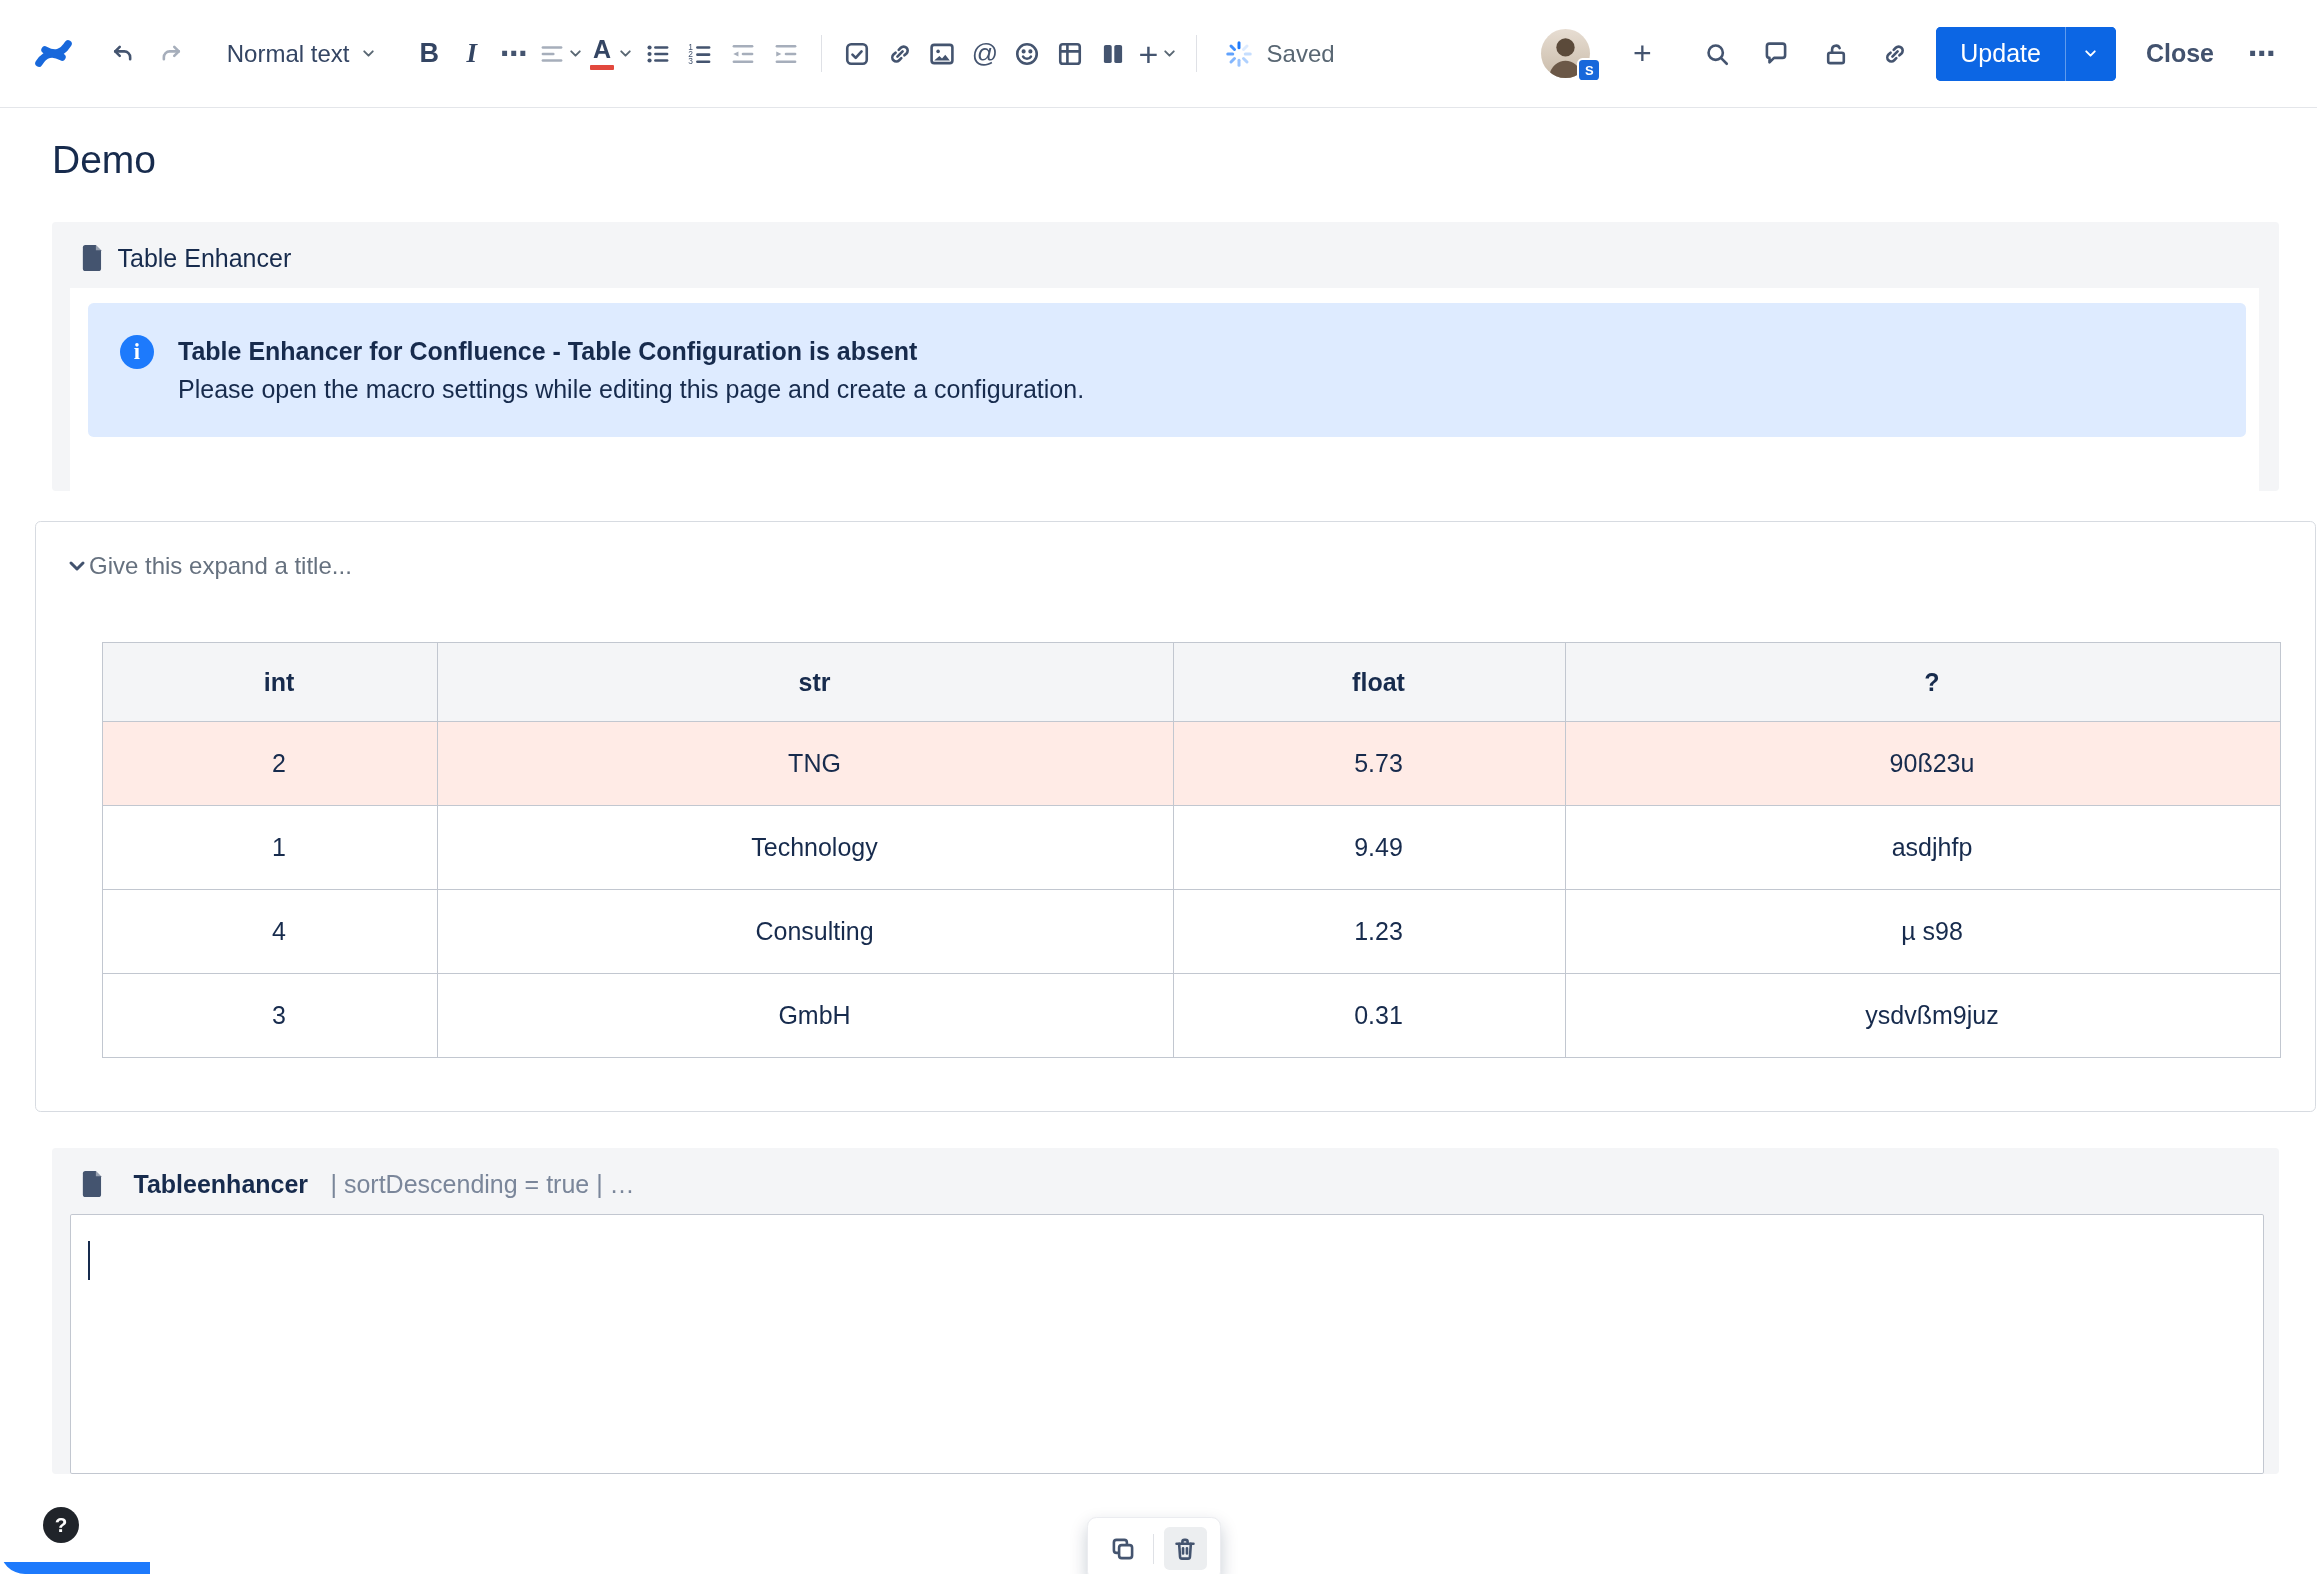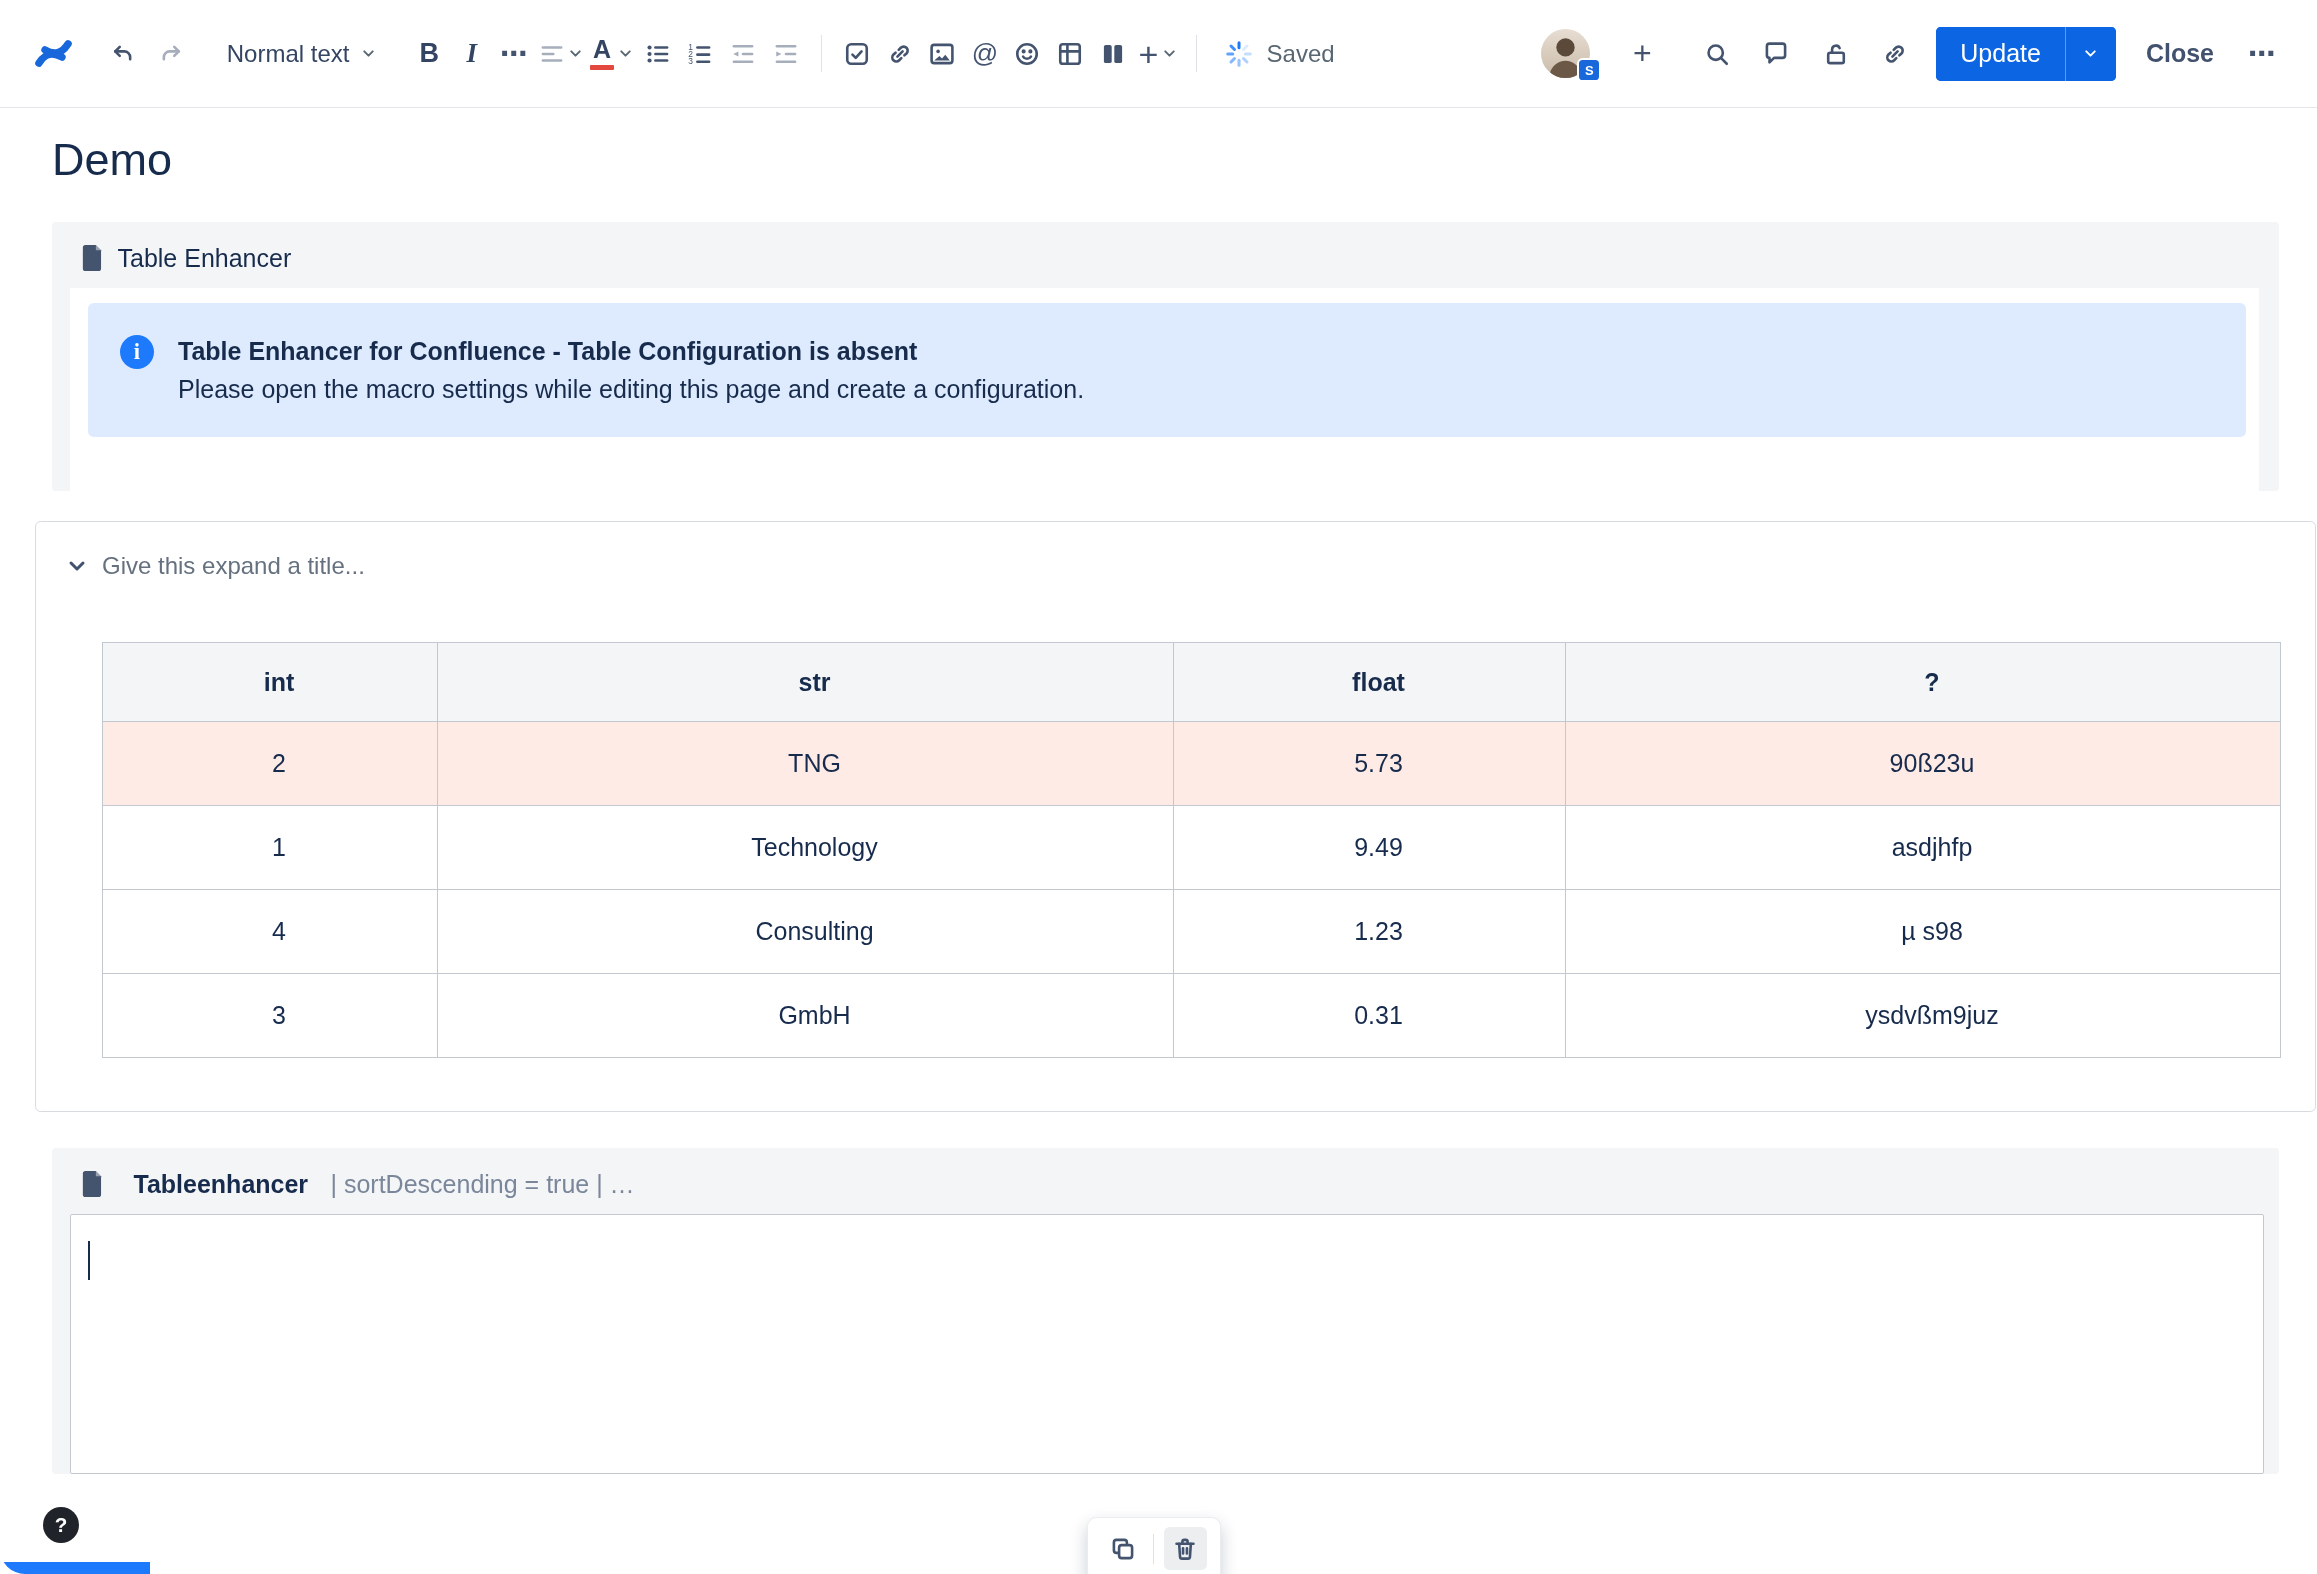--- a/index.html
+++ b/index.html
@@ -43,40 +43,40 @@
   .collab-plus { font-size:32px; font-weight:400; color:#44546f; }
   .update-split { display:flex; align-items:stretch; height:54px; border-radius:4.7px; overflow:hidden; background:#0c66e4; }
   .update-main { display:flex; align-items:center; padding:0 24px; color:#fff; font-size:25px; font-weight:500;
                  background:#0c66e4; border:none; font-family:inherit; cursor:pointer; }
   .update-caret { display:flex; align-items:center; justify-content:center; width:51px; background:#0c66e4;
                   border:none; border-left:0.9px solid rgba(255,255,255,.35); color:#fff; cursor:pointer; }
   .close-btn { font-size:25px; font-weight:600; color:#42526e; background:none; border:none; font-family:inherit;
                padding:0 7.5px; cursor:pointer; }
 
   
-  .page-title { margin:26px 0 0 52px; font-size:45px; line-height:52px; font-weight:500; color:#172b4d; }
+  .page-title { margin:26px 0 0 52px; font-size:39px; line-height:52px; font-weight:500; color:#172b4d; }
 
   .macro { margin:36px 39px 0 52px; background:#f4f5f7; border-radius:3.7px; }
   .macro-head { display:flex; align-items:center; gap:13px; padding:19px 24px 13px 30px;
                 font-size:25px; line-height:34px; color:#172b4d; cursor:pointer; }
   .doc-ic { width:22.5px; height:26px; color:#44546f; flex:0 0 auto; }
   .macro-body { margin:0 19.7px 19px 18px; background:#fff; padding:15px 13px 54px 18px; }
   .macro-params { color:#7a869a; font-weight:400; margin-left:9.4px; }
   .macro-name-bold { font-weight:700;margin-left:16px; }
 
   .info-panel { display:flex; gap:24px; background:#deebff; border-radius:5.6px; padding:30px 32px; }
   .info-ic { flex:0 0 auto; width:34px; height:34px; border-radius:50%; background:#1d7afc; color:#fff;
              display:flex; align-items:center; justify-content:center;
              font-size:22.5px; font-weight:700; font-family:"Liberation Serif",serif; margin-top:1.9px; }
   .info-title { font-size:25px; line-height:36px; font-weight:700; color:#172b4d; }
   .info-body  { font-size:25px; line-height:36px; color:#172b4d; margin-top:2px; }
 
   .expand { margin:30px 1.9px 0 35px; border:0.9px solid #d7dbe1; border-radius:5.6px; background:#fff;
             padding:28px 0 53px 0; }
-  .expand-head { display:flex; align-items:center; gap:13px; padding-left:29px; cursor:pointer; }
+  .expand-head { display:flex; align-items:center; gap:0; padding-left:29px; cursor:pointer; }
   .expand-chev { width:24px; height:24px; color:#42526e; }
   .expand-title { font-size:24px; line-height:32px; color:#66717f; }
 
   .data-table { border-collapse:collapse; table-layout:fixed; width:2178px; margin:60px 37px 0 66px; }
   .data-table th, .data-table td { border:0.9px solid #c2c7d0; font-size:25px; color:#172b4d;
                                    text-align:center; padding:0 0 0 18px; vertical-align:middle; }
   .data-table th { height:79px; background:#f4f5f7; font-weight:700; }
   .data-table td { height:84px; background:#fff; }
   .data-table tr.hl td { background:#ffebe6; }
 

